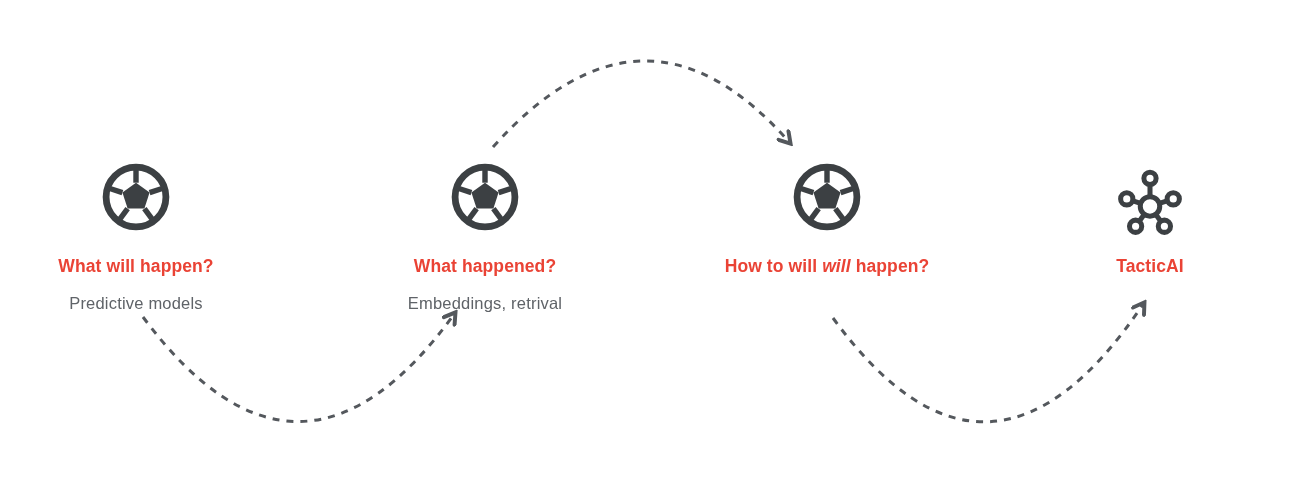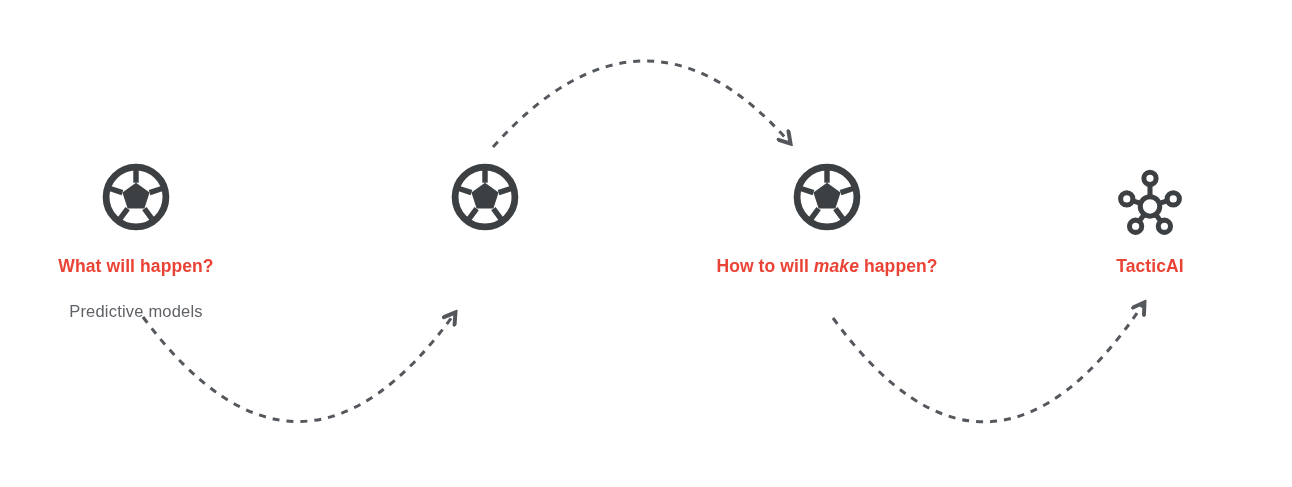--- a/index.html
+++ b/index.html
@@ -47,21 +47,21 @@
     margin-top:25px;
     font-size:17.5px;
     font-weight:700;
     color:var(--red);
     letter-spacing:.1px;
     white-space:nowrap;
   }
   .stage-4 .stage-title{}
   .stage-title .emph{font-style:italic;}
   .stage-subtitle{
-    margin-top:25px;
+    margin-top:17px;
     font-size:16.5px;
     font-weight:400;
     color:var(--gray);
     letter-spacing:.2px;
     white-space:nowrap;
   }
 </style>
 </head>
 <body>
 
@@ -103,37 +103,39 @@
         <polygon points="50,29 69.97,43.51 62.34,66.99 37.66,66.99 30.03,43.51" fill="currentColor"></polygon>
         <g stroke="currentColor" stroke-width="8" stroke-linecap="butt">
           <line x1="50" y1="29" x2="50" y2="6"></line>
           <line x1="69.97" y1="43.51" x2="91.8" y2="36.4"></line>
           <line x1="62.34" y1="66.99" x2="75.9" y2="85.6"></line>
           <line x1="37.66" y1="66.99" x2="24.1" y2="85.6"></line>
           <line x1="30.03" y1="43.51" x2="8.2" y2="36.4"></line>
         </g>
       </svg>
     </div>
+    <div class="stage-title">What happened?</div>
+    <div class="stage-subtitle">Embeddings, retrival</div>
   </div>
 
   <div class="stage stage-3">
     <div class="icon-wrap">
       <svg class="icon-soccer" viewBox="0 0 100 100" xmlns="http://www.w3.org/2000/svg">
         <circle cx="50" cy="50" r="44" fill="#fff" stroke="currentColor" stroke-width="10"></circle>
         <polygon points="50,29 69.97,43.51 62.34,66.99 37.66,66.99 30.03,43.51" fill="currentColor"></polygon>
         <g stroke="currentColor" stroke-width="8" stroke-linecap="butt">
           <line x1="50" y1="29" x2="50" y2="6"></line>
           <line x1="69.97" y1="43.51" x2="91.8" y2="36.4"></line>
           <line x1="62.34" y1="66.99" x2="75.9" y2="85.6"></line>
           <line x1="37.66" y1="66.99" x2="24.1" y2="85.6"></line>
           <line x1="30.03" y1="43.51" x2="8.2" y2="36.4"></line>
         </g>
       </svg>
     </div>
-    <div class="stage-title"><span>How to will </span><span class="emph">make</span><span> happen?</span></div>
+    <div class="stage-title"><span>How to will </span><span class="emph">will</span><span> happen?</span></div>
   </div>
 
   <div class="stage stage-4">
     <div class="icon-wrap">
       <svg class="icon-graph" viewBox="0 0 100 100" xmlns="http://www.w3.org/2000/svg">
         <g stroke="currentColor" stroke-width="7">
           <line x1="50" y1="52" x2="50" y2="13"></line>
           <line x1="50" y1="52" x2="82.3" y2="41.5"></line>
           <line x1="50" y1="52" x2="17.7" y2="41.5"></line>
           <line x1="50" y1="52" x2="70" y2="79.5"></line>

